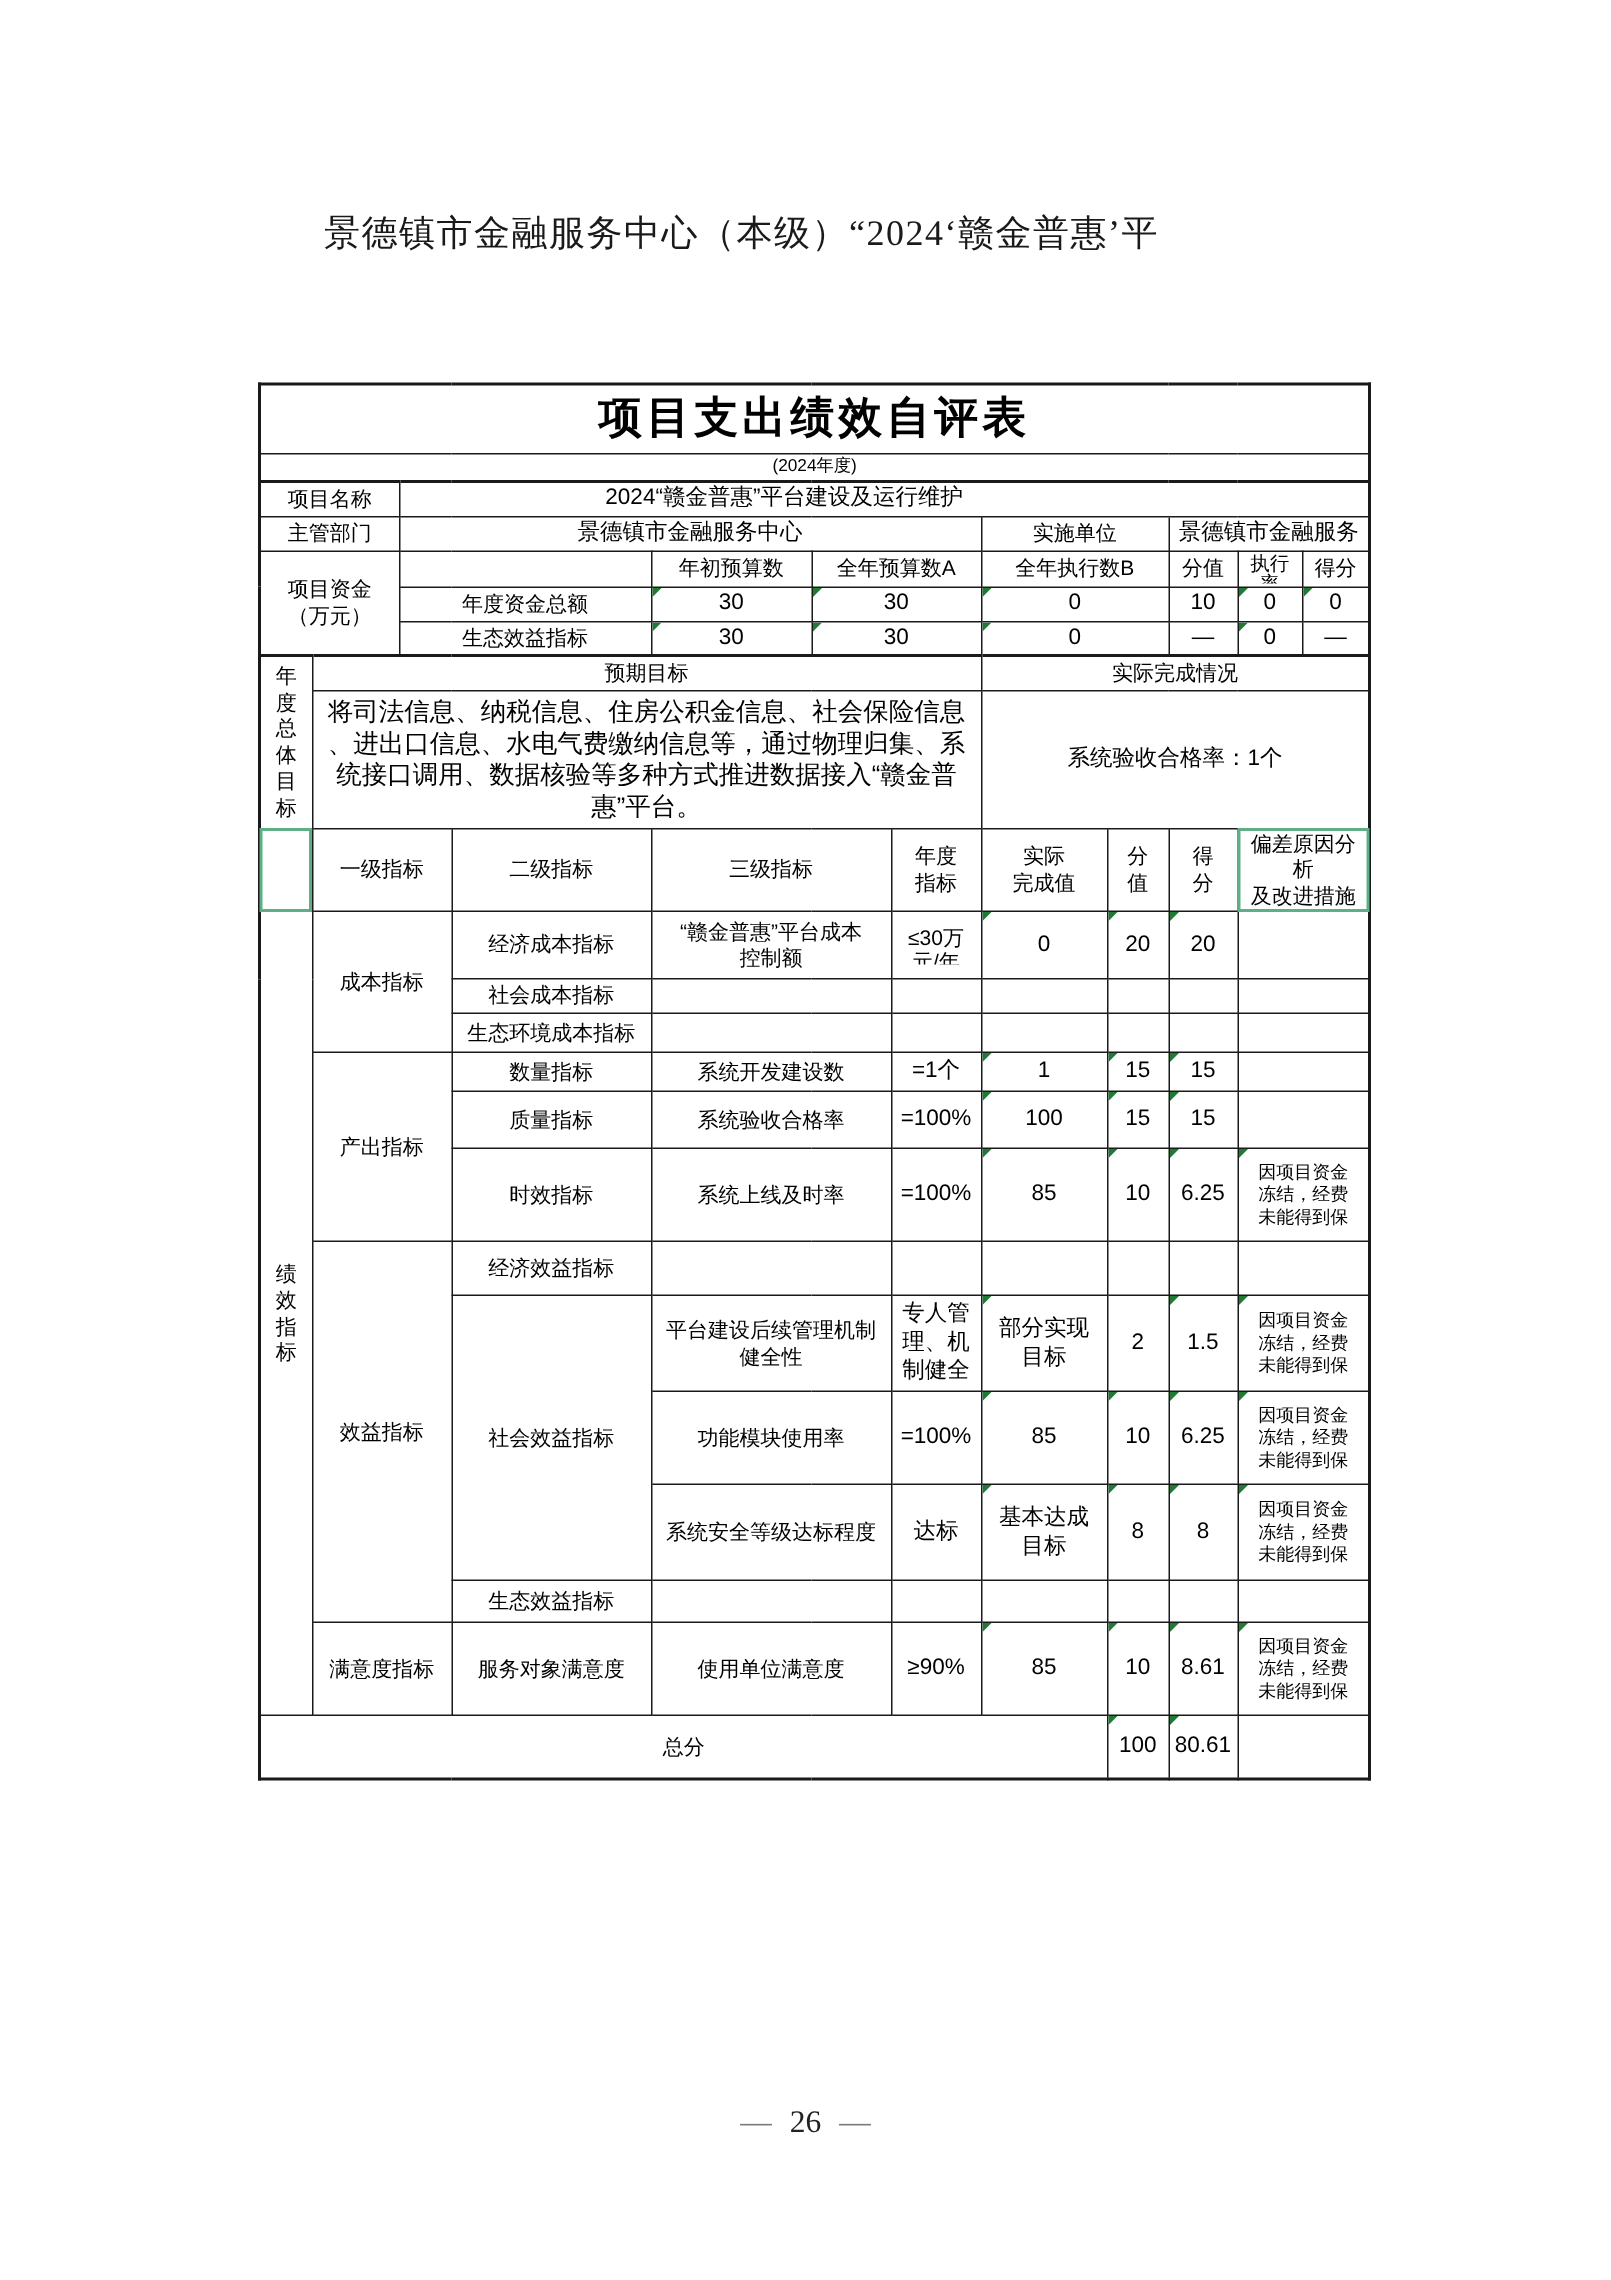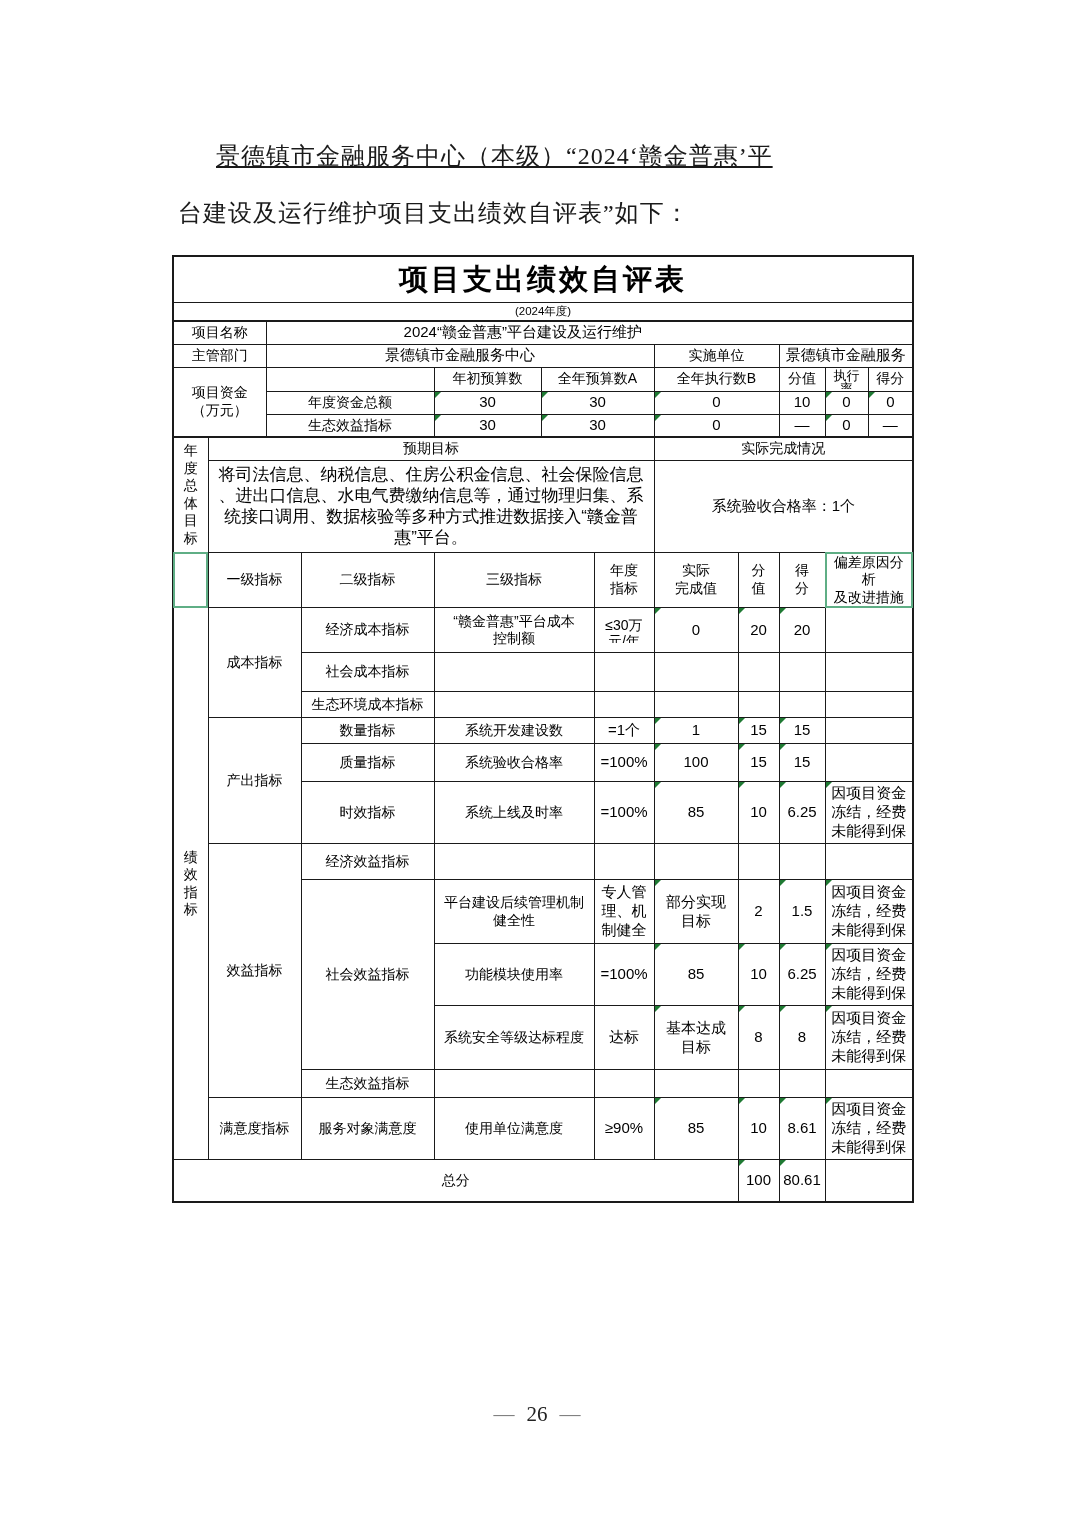--- a/index.html
+++ b/index.html
@@ -2,37 +2,37 @@
 <html><head>
 <meta charset="utf-8">
 <style>
   html,body{margin:0;padding:0;background:#fff;}
   .page{position:relative;width:1074px;height:1520px;background:#ffffff;overflow:hidden;
         font-family:"Liberation Sans",sans-serif;color:#000;}
   
   .intro{position:absolute;left:178px;top:128px;width:748px;
          font-family:"Liberation Serif",serif;font-size:24px;line-height:57px;
          color:#1a1a1a;letter-spacing:1px;}
-  .intro .l1{text-indent:38px;text-decoration:underline;}
+  .intro .l1{text-indent:38px;}
   
   table.selfeval{position:absolute;left:172px;top:255px;width:740px;
          border-collapse:collapse;table-layout:fixed;
          border:2px solid #1a1a1a;font-size:14px;color:#000;}
   table.selfeval td{border:1px solid #1a1a1a;vertical-align:middle;text-align:center;
          padding:1px 3px;position:relative;overflow:hidden;word-break:break-all;
          line-height:1.25;}
   tr.thick td{border-top-width:2px;}
   .t-title{font-size:29px;font-weight:bold;letter-spacing:3px;}
   .t-sub{font-size:11.5px;}
   .hv{font-size:15px;}
   .num{font-size:15px;}
   .left{text-align:left;padding-left:9px;}
   .pre .cc, .goal .cc, .dev .cc{white-space:pre-line;}
   .goal{font-size:17px;line-height:21px;text-align:left;padding:2px 5px;}
-  .dev{font-size:15px;line-height:19px;text-align:left;padding:1px 2px 1px 5px;}
+  .dev{font-size:12px;line-height:19px;text-align:left;padding:1px 2px 1px 5px;}
   .ba{word-break:break-all;line-height:17px;padding:1px 2px;}
   .clipExec .cc{height:20px;line-height:13px;overflow:hidden;font-size:13px;}
   .clip30 .cc{height:26px;line-height:16px;overflow:hidden;}
   
   .tri::before{content:"";position:absolute;top:0;left:0;width:0;height:0;
       border-top:6px solid #1f7a33;border-right:6px solid transparent;}
   
   .gb{outline:2px solid #5fae85;outline-offset:-2px;}
   .nbl{border-left:none !important;}
   .nbr{border-right:none !important;}
@@ -42,21 +42,20 @@
   .pagenum .dash{color:#7a7a7a;}
   .pagenum .n{margin:0 12px;}
 </style>
 </head>
 <body>
 
 <div class="page">
 
   <div class="intro">
     <div class="l1">景德镇市金融服务中心（本级）“2024‘赣金普惠’平</div>
-    <div class="l2">台建设及运行维护项目支出绩效自评表”如下：</div>
   </div>
 
   <table class="selfeval">
     <colgroup>
         <col style="width: 35px;">
         <col style="width: 58px;">
         <col style="width: 35px;">
         <col style="width: 133px;">
         <col style="width: 107px;">
         <col style="width: 53px;">
@@ -262,21 +261,21 @@
           <td class="num tri">
             <div class="cc">20</div>
           </td>
           <td class="num tri">
             <div class="cc">20</div>
           </td>
           <td colspan="2">
             <div class="cc"></div>
           </td>
         </tr>
-        <tr style="height: 39px;">
+        <tr style="height: 23px;">
           <td>
             <div class="cc">社会成本指标</div>
           </td>
           <td colspan="2">
             <div class="cc"></div>
           </td>
           <td>
             <div class="cc"></div>
           </td>
           <td>

